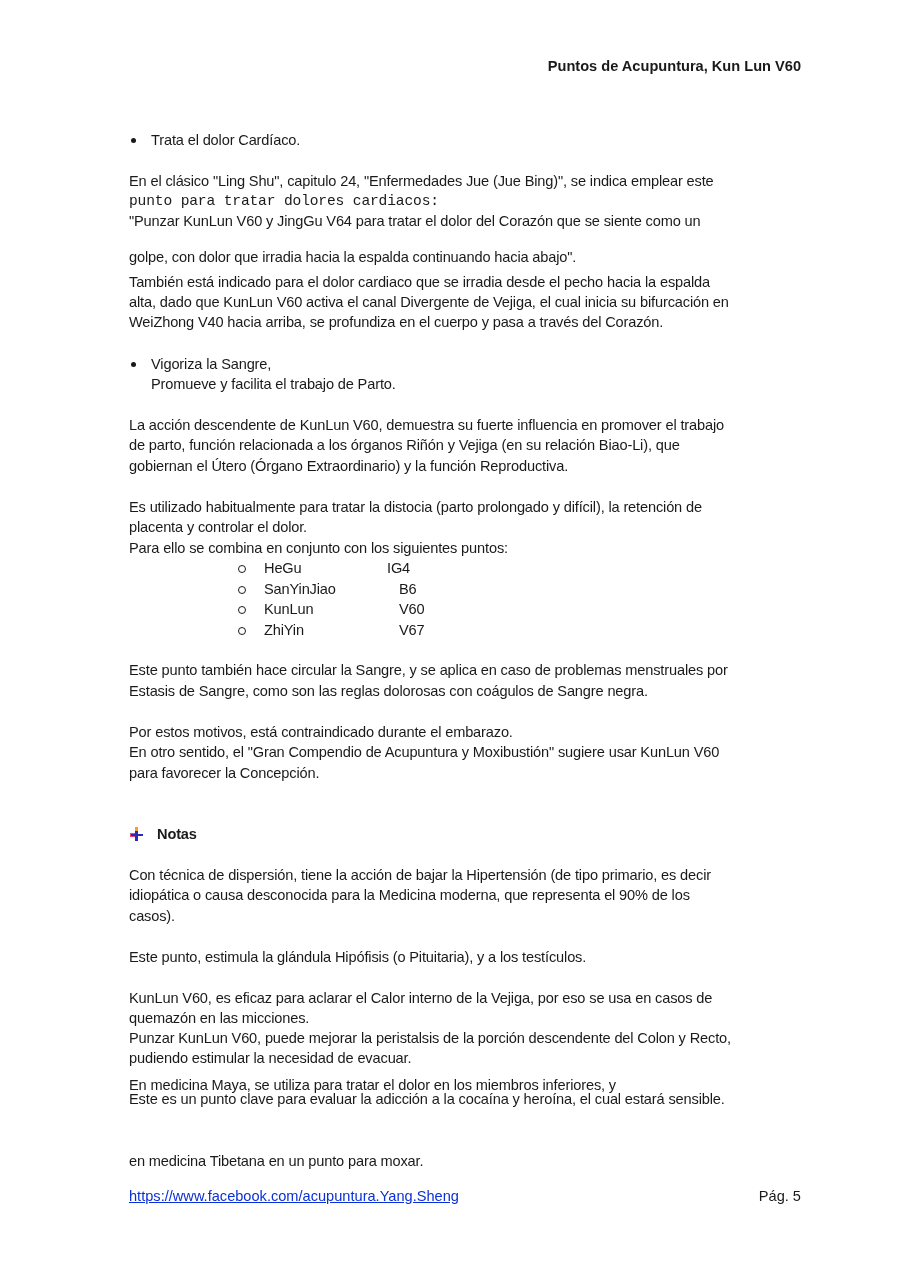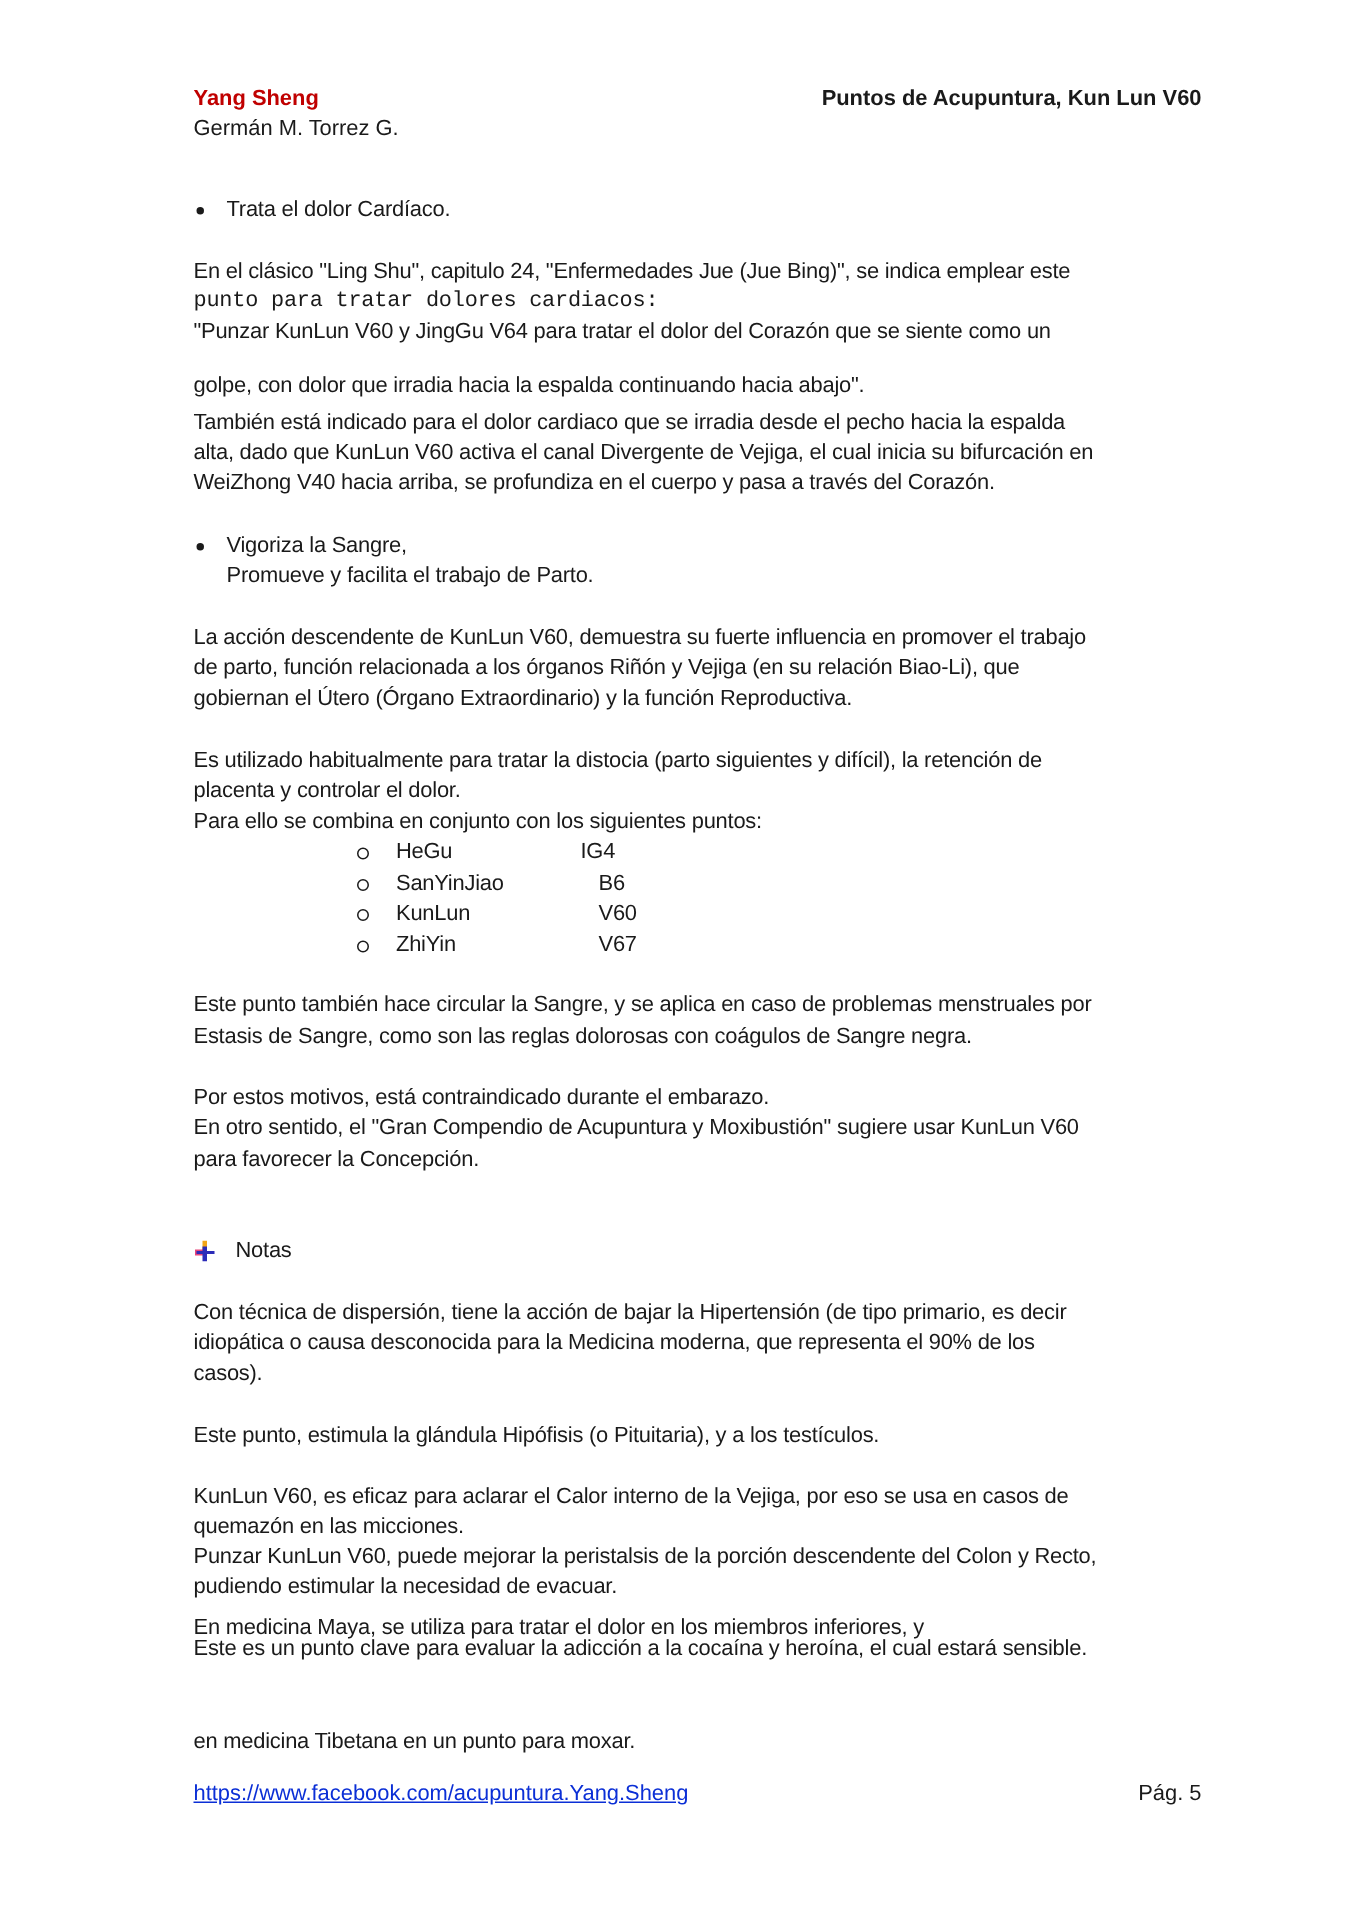--- a/index.html
+++ b/index.html
@@ -16,33 +16,29 @@
   .doc-title { font-weight: bold; font-size: 14.6px; }
   .author, .date { font-size: 14.6px; }
   .content { position: absolute; left: 129px; top: 130px; width: 645px; }
   .line { position: absolute; left: 0; white-space: nowrap; line-height: 20px; letter-spacing: -0.15px; }
   .bullet-dot { display: inline-block; width: 5px; height: 5px; border-radius: 50%; background: #1a1a1a; position: absolute; left: 2px; top: 8px; }
   .indent { left: 22px; }
   .sub-bullet { position: absolute; width: 6px; height: 6px; border: 1px solid #1a1a1a; border-radius: 50%; }
   .sub-name { position: absolute; }
   .sub-code { position: absolute; }
   .notas-icon { position: absolute; left: 1px; width: 14px; height: 14px; }
-  .notas-label { font-weight: normal; margin-top: 32px; }
+  .notas-label { font-weight: bold; margin-top: 32px; }
   .footer-link { position: absolute; left: 129px; top: 1186px; color: #0b2fd6; text-decoration: underline; line-height: 20px; }
   .footer-page { position: absolute; right: 105px; top: 1186px; line-height: 20px; }
 </style>
 </head>
 <body>
 
 <div class="page">
 
-  <div class="hdr-left">
-    <div class="brand">Yang Sheng</div>
-    <div class="author">Germán M. Torrez G.</div>
-  </div>
   <div class="hdr-right">
     <div class="doc-title">Puntos de Acupuntura,  Kun Lun  V60</div>
   </div>
 
   <div class="content">
 
     <div class="line" style="top:0px;">
       <span class="bullet-dot"></span>
       <span style="position:relative; left:22px;">Trata el dolor Cardíaco.</span>
     </div>
@@ -59,21 +55,21 @@
     <div class="line" style="top:224px;">
       <span class="bullet-dot"></span>
       <span style="position:relative; left:22px;">Vigoriza la Sangre,</span>
     </div>
     <div class="line indent" style="top:244px;">Promueve y facilita el trabajo de Parto.</div>
 
     <div class="line" style="top:285px;">La acción descendente de KunLun V60, demuestra su fuerte influencia en promover el trabajo</div>
     <div class="line" style="top:305px;">de parto, función relacionada a los órganos Riñón y Vejiga (en su relación Biao-Li), que</div>
     <div class="line" style="top:326px;">gobiernan el Útero (Órgano Extraordinario) y la función Reproductiva.</div>
 
-    <div class="line" style="top:367px;">Es utilizado habitualmente para tratar la distocia (parto siguientes y difícil), la retención de</div>
+    <div class="line" style="top:367px;">Es utilizado habitualmente para tratar la distocia (parto prolongado y difícil), la retención de</div>
     <div class="line" style="top:387px;">placenta y controlar el dolor.</div>
     <div class="line" style="top:408px;">Para ello se combina en conjunto con los siguientes puntos:</div>
 
     <div>
       <div class="line" style="top:428px; width:400px; height:20px;">
         <span class="sub-bullet" style="left:109px; top:7px;"></span>
         <span class="sub-name" style="left:135px;">HeGu</span>
         <span class="sub-code" style="left:258px;">IG4</span>
       </div>
       <div class="line" style="top:449px; width:400px; height:20px;">

